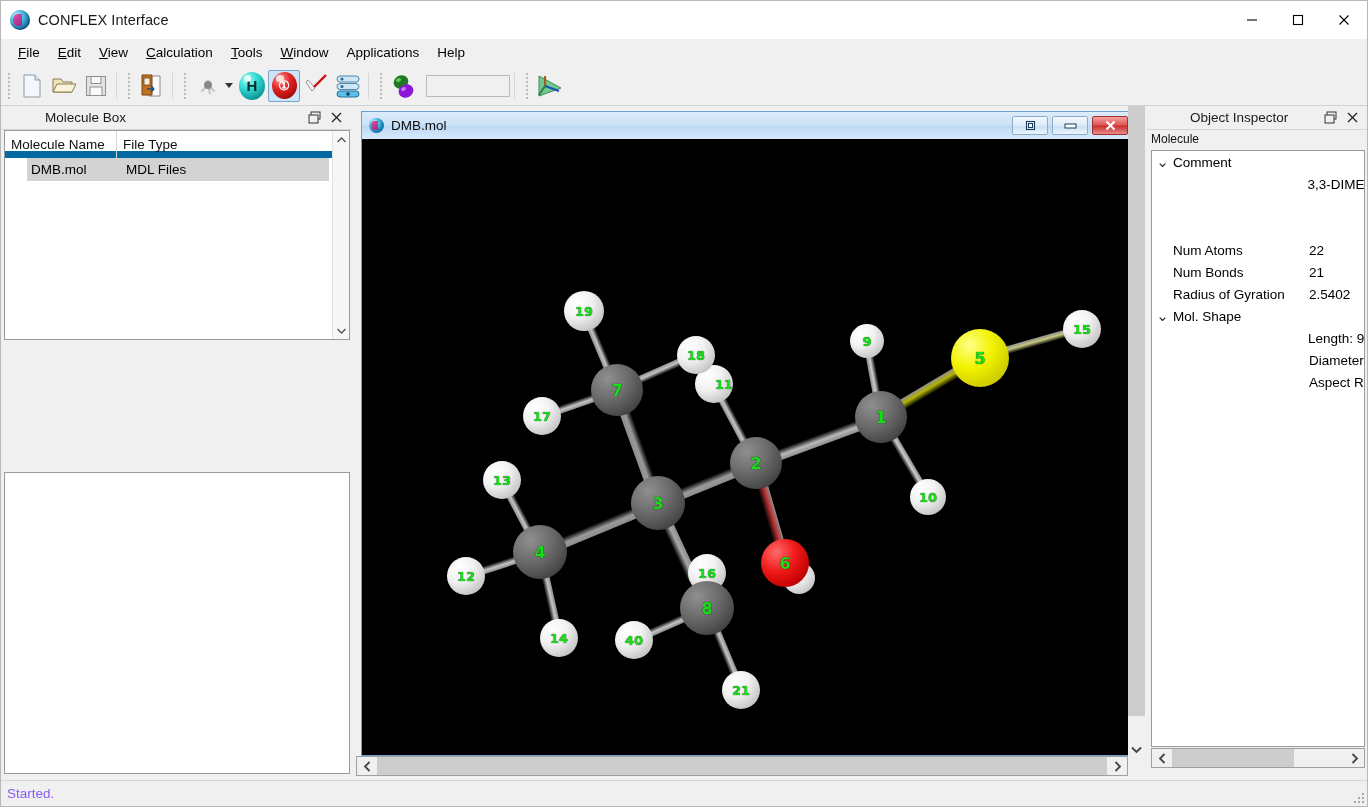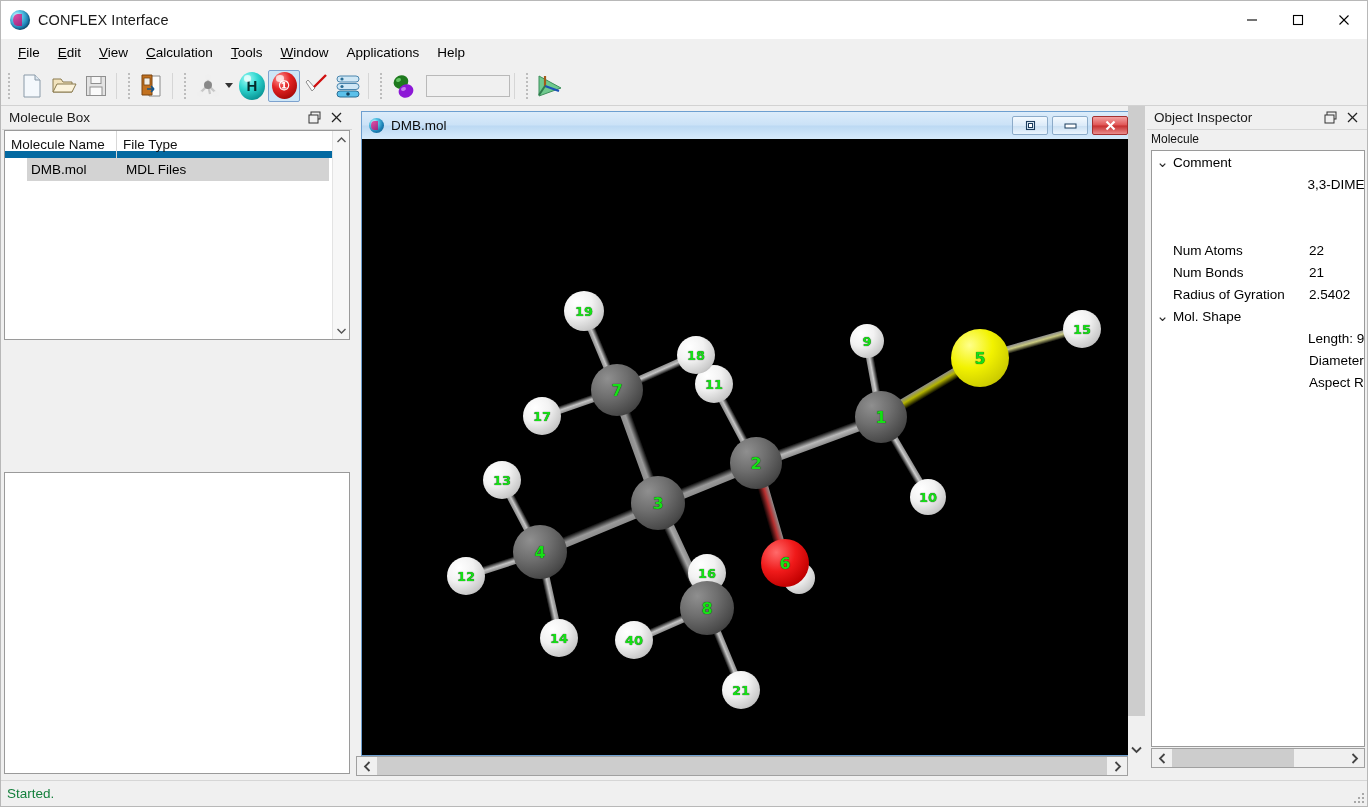--- a/index.html
+++ b/index.html
@@ -45,21 +45,21 @@
             border-top:5px solid #333;margin-left:1px;margin-right:3px;}
 
   
   .ball{border-radius:50%;position:relative;display:flex;align-items:center;justify-content:center;
         font-weight:bold;color:#062a2a;}
   .ball:after{content:"";position:absolute;left:18%;top:12%;width:30%;height:24%;border-radius:50%;
         background:rgba(255,255,255,.72);}
 
   
   .panel-title{height:24px;background:#f0f0f0;display:flex;align-items:center;
-        border-bottom:1px solid #d6d6d6;box-sizing:border-box;}
+        border-bottom:1px solid #d6d6d6;box-sizing:border-box;padding-left:36px;}
   .panel-title .ptxt{padding-left:7px;font-size:13.5px;color:#1b1b1b;}
   .panel-title .pbtns{margin-left:auto;display:flex;align-items:center;gap:2px;padding-right:6px;}
   .pbtn{width:20px;height:20px;display:flex;align-items:center;justify-content:center;}
 
   #moleculeBox{position:absolute;left:1px;top:105px;width:350px;height:236px;background:#f0f0f0;}
   #mbody{position:absolute;left:2px;top:24px;width:346px;height:210px;background:#fff;
          border:1px solid #9a9a9a;box-sizing:border-box;overflow:hidden;}
   .mb-header{display:flex;height:27px;background:#fff;border-bottom:7px solid #0369a1;box-sizing:border-box;}
   .mb-header .hc{display:flex;align-items:center;padding-left:6px;font-size:13.5px;color:#101010;
          border-right:1px solid #d8d8d8;box-sizing:border-box;height:27px;}
@@ -116,21 +116,21 @@
   .chev{display:inline-block;width:15px;text-align:center;color:#2b2b2b;font-size:11px;margin-right:3px;}
   .oi-hsb{position:absolute;left:4px;bottom:8px;width:214px;height:20px;background:#f0f0f0;
           border:1px solid #a0a0a0;box-sizing:border-box;display:flex;align-items:center;}
   .oi-hsb .arw{width:20px;height:18px;display:flex;align-items:center;justify-content:center;}
   .oi-hsb .track{width:122px;height:18px;background:#cdcdcd;margin-left:0;}
   .oi-hsb .sp{flex:1;}
 
   
   .statusbar{position:absolute;left:0;bottom:0;width:100%;height:26px;background:#f0f0f0;
              border-top:1px solid #d6d6d6;display:flex;align-items:center;box-sizing:border-box;}
-  .statusbar .stxt{padding-left:6px;font-size:13.5px;color:#15803d;}
+  .statusbar .stxt{padding-left:6px;font-size:13.5px;color:#8b5cf6;}
   .grip{position:absolute;right:3px;bottom:3px;width:13px;height:13px;}
   .grip i{position:absolute;width:2px;height:2px;background:#a8a8a8;}
 
   
   .atom{position:absolute;border-radius:50%;display:flex;align-items:center;justify-content:center;
         font-family:"DejaVu Sans",sans-serif;font-weight:bold;color:#16e016;
         text-shadow:0 0 1px #000;box-sizing:border-box;}
   .atom.C{background:radial-gradient(circle at 32% 28%, #8f8f8f 0%, #6e6e6e 38%, #4a4a4a 72%, #222 100%);}
   .atom.H{background:radial-gradient(circle at 32% 28%, #ffffff 0%, #f2f2f2 38%, #c9c9c9 74%, #8f8f8f 100%);}
   .atom.O{background:radial-gradient(circle at 32% 28%, #ff6a6a 0%, #f01a1a 40%, #c20000 76%, #7a0000 100%);}
@@ -409,21 +409,21 @@
           <div class="bond" style="left: 255px; top: 247px; width: 85.6154px; height: 8px; transform: rotate(-112.671deg); background: linear-gradient(rgba(255, 255, 255, 0.55), rgb(196, 196, 196) 45%, rgba(0, 0, 0, 0.3));"></div>
           <div class="bond" style="left: 345px; top: 465px; width: 35px; height: 8px; transform: rotate(-90deg); background: linear-gradient(rgba(255, 255, 255, 0.55), rgb(196, 196, 196) 45%, rgba(0, 0, 0, 0.3));"></div>
           <div class="bond" style="left: 345px; top: 465px; width: 79.7057px; height: 8px; transform: rotate(156.329deg); background: linear-gradient(rgba(255, 255, 255, 0.55), rgb(196, 196, 196) 45%, rgba(0, 0, 0, 0.3));"></div>
           <div class="bond" style="left: 345px; top: 465px; width: 88.7694px; height: 8px; transform: rotate(67.4794deg); background: linear-gradient(rgba(255, 255, 255, 0.55), rgb(196, 196, 196) 45%, rgba(0, 0, 0, 0.3));"></div>
           <div class="atom H" style="left: 488px; top: 185px; width: 34px; height: 34px; font-size: 13px;">
             <span>9</span>
           </div>
           <div class="atom H" style="left: 548px; top: 340px; width: 36px; height: 36px; font-size: 13px;">
             <span>10</span>
           </div>
-          <div class="atom H" style="left: 333px; top: 226px; width: 38px; height: 38px; font-size: 13px;">
+          <div class="atom H" style="left: 333px; top: 226px; width: 38px; height: 38px; font-size: 13px; justify-content: flex-end;">
             <span>11</span>
           </div>
           <div class="atom H" style="left: 85px; top: 418px; width: 38px; height: 38px; font-size: 13px;">
             <span>12</span>
           </div>
           <div class="atom H" style="left: 121px; top: 322px; width: 38px; height: 38px; font-size: 13px;">
             <span>13</span>
           </div>
           <div class="atom H" style="left: 178px; top: 480px; width: 38px; height: 38px; font-size: 13px;">
             <span>14</span>

